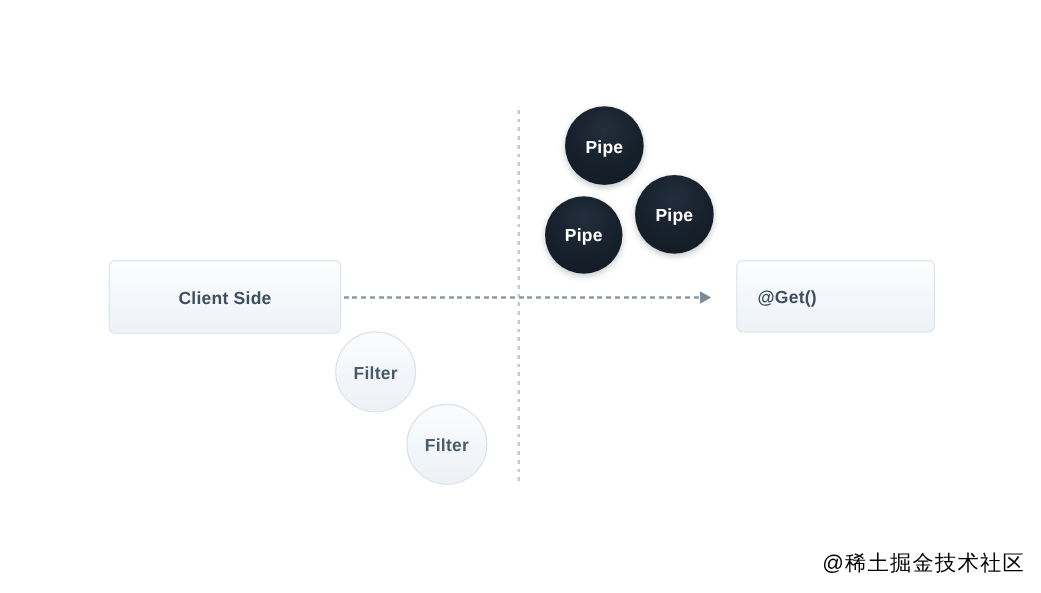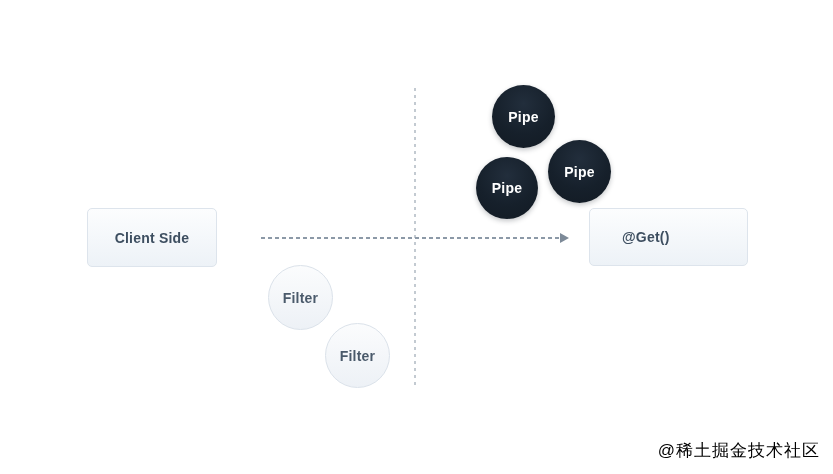--- a/index.html
+++ b/index.html
@@ -24,35 +24,35 @@
     border-radius: 5px;
     background: linear-gradient(180deg, #fcfdfe 0%, #edf2f7 100%);
     color: #3d4e60;
     font-size: 14px;
     font-weight: bold;
     letter-spacing: 0.2px;
   }
   .client-box {
     left: 87px;
     top: 208px;
-    width: 130px;
+    width: 186px;
     height: 59px;
     display: flex;
     align-items: center;
     justify-content: center;
   }
   .route-box {
     left: 589px;
     top: 208px;
     width: 159px;
     height: 58px;
     display: flex;
     flex-direction: column;
     justify-content: center;
-    padding-left: 32px;
+    padding-left: 16px;
     line-height: 19px;
   }
 
   
   .h-arrow-line {
     position: absolute;
     left: 261px;
     top: 237px;
     width: 301px;
     height: 2px;
@@ -89,21 +89,20 @@
     font-size: 14px;
     font-weight: bold;
     letter-spacing: 0.2px;
   }
   .pipe-circle {
     width: 63px;
     height: 63px;
     color: #ffffff;
     background: radial-gradient(circle at 50% 30%, #222e3c 0%, #16202b 55%, #121a23 100%);
     box-shadow: 0 2px 5px rgba(18, 26, 35, 0.25);
-    margin-left: 40px;
   }
   .pipe-1 { left: 452px; top: 85px; }
   .pipe-2 { left: 436px; top: 157px; width: 62px; height: 62px; }
   .pipe-3 { left: 508px; top: 140px; }
 
   .filter-circle {
     box-sizing: border-box;
     width: 65px;
     height: 65px;
     color: #4a5a6b;

